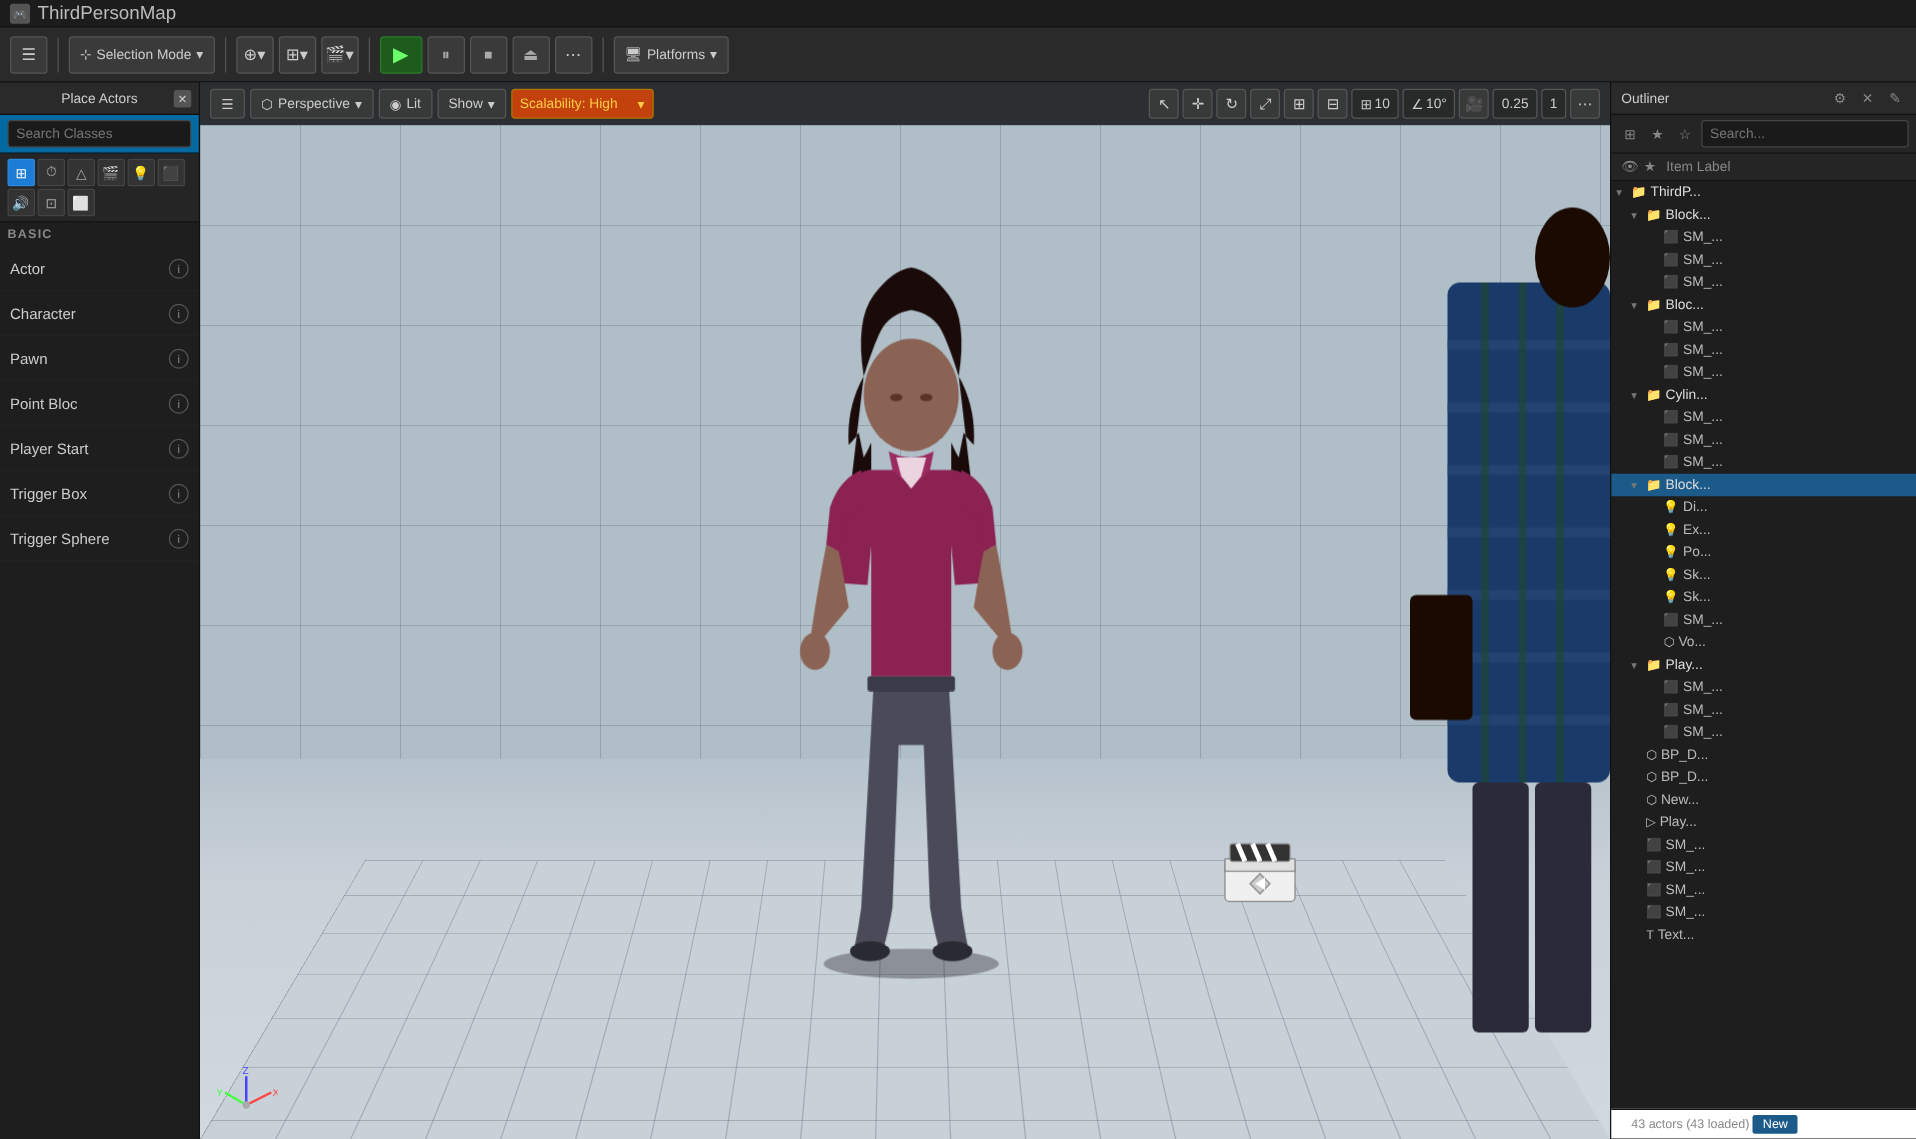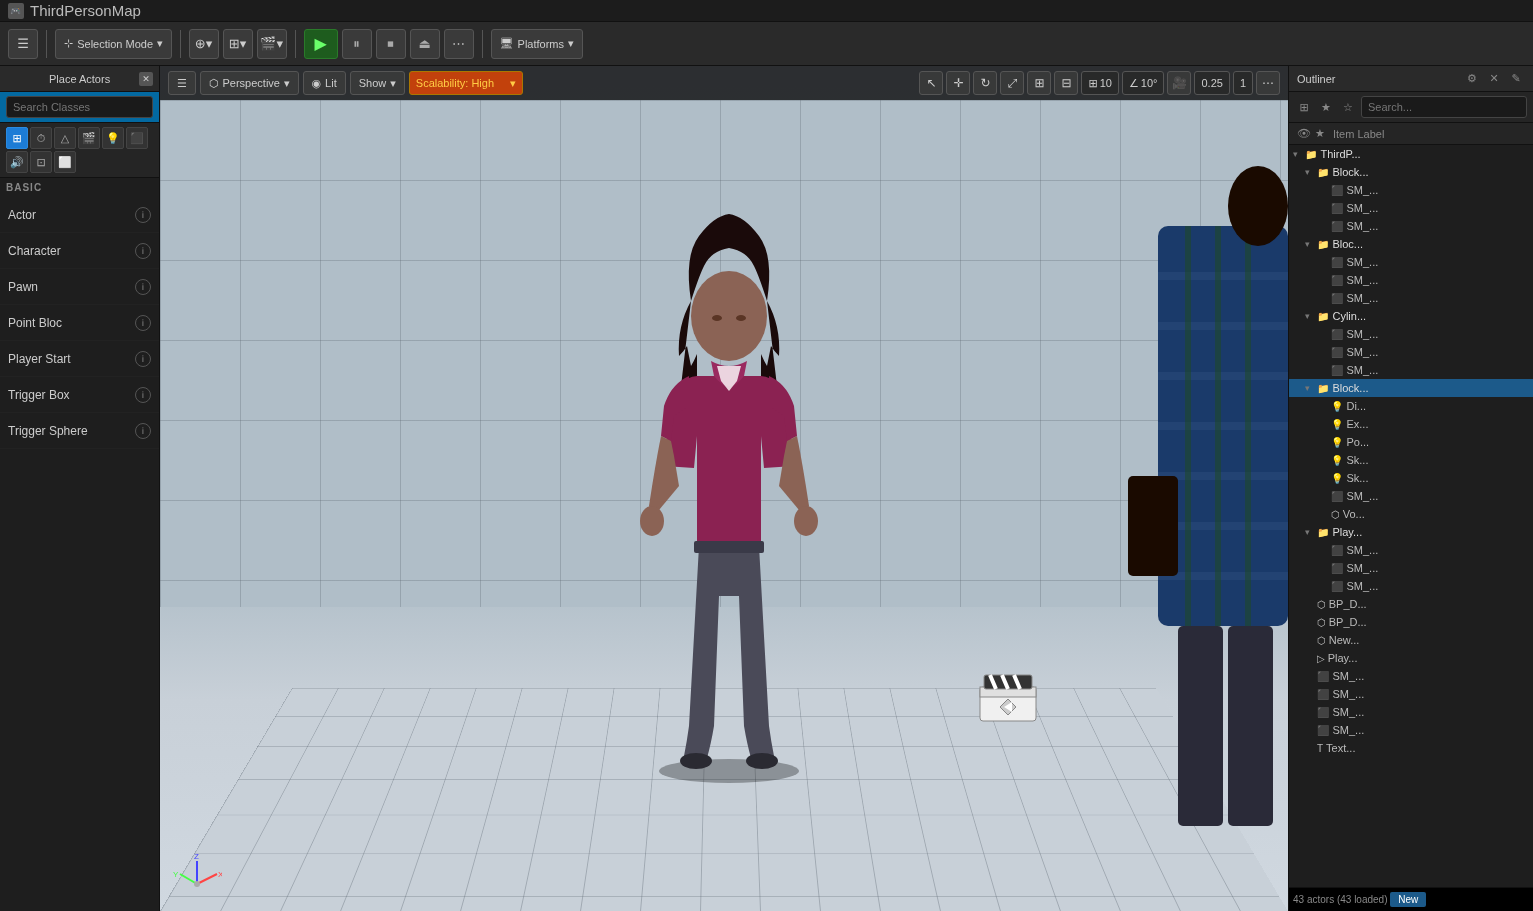--- a/index.html
+++ b/index.html
@@ -398,22 +398,22 @@
       font-size: 11px;
       color: #bbb;
       white-space: nowrap;
     }
     .tree-item.selected { background: #1c5a8a; color: #fff; }
     .tree-item.folder { color: #ddd; }
     .tree-icon { margin-right: 3px; font-size: 10px; }
     .tree-fold { width: 12px; display: inline-block; font-size: 9px; color: #777; }
 
     #outliner-status {
-      padding: 4px 4px;
-      background: #000000;
+      padding: 4px 16px;
+      background: #ffffff;
       border-top: 1px solid #111;
       font-size: 10px;
       color: #888;
     }
     .status-new-btn {
       margin-left: auto;
       background: #1c5a8a;
       border: none;
       border-radius: 2px;
       color: #fff;

